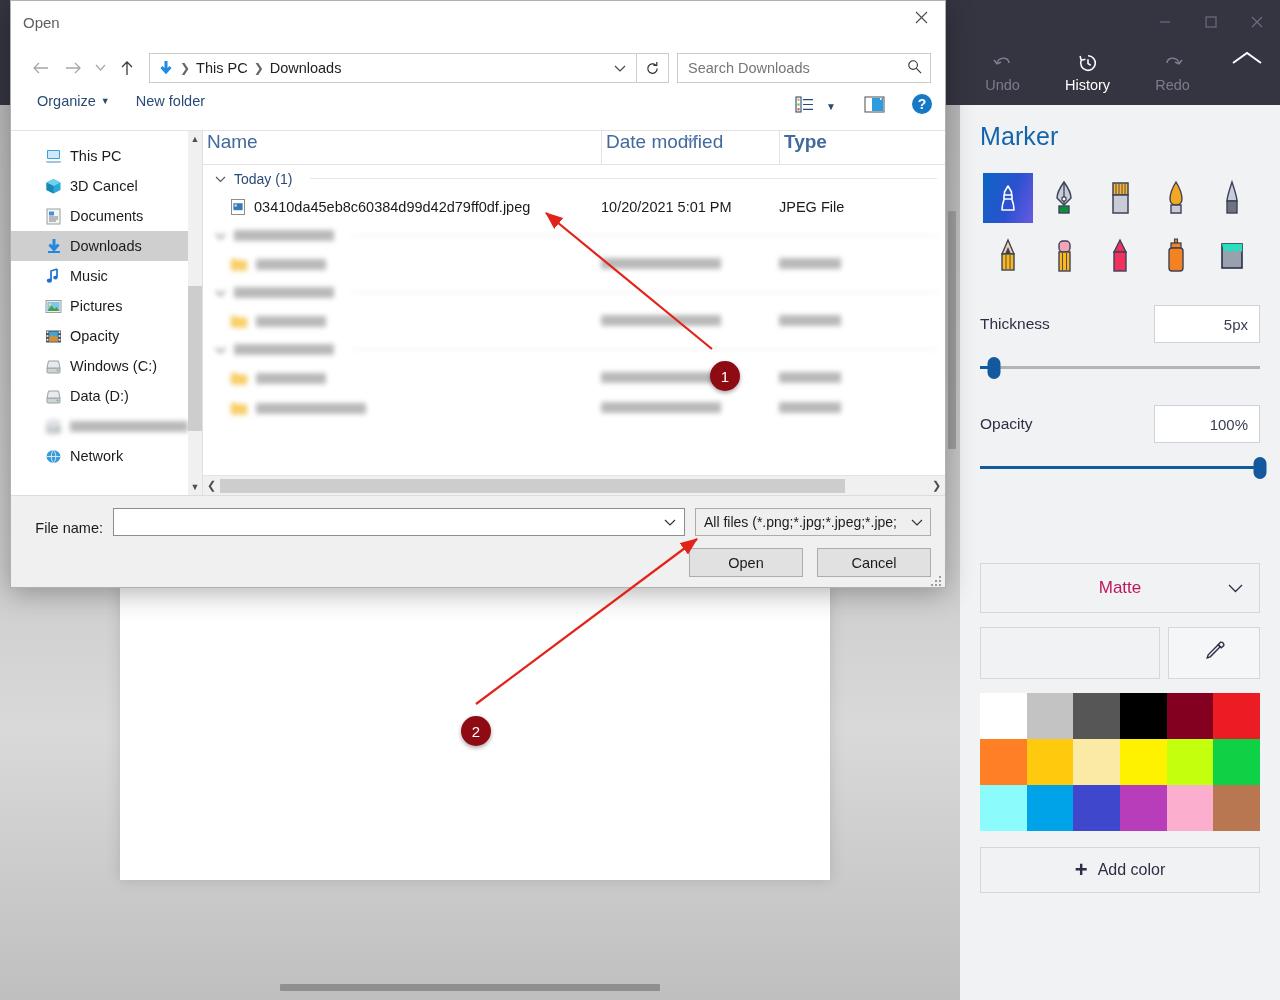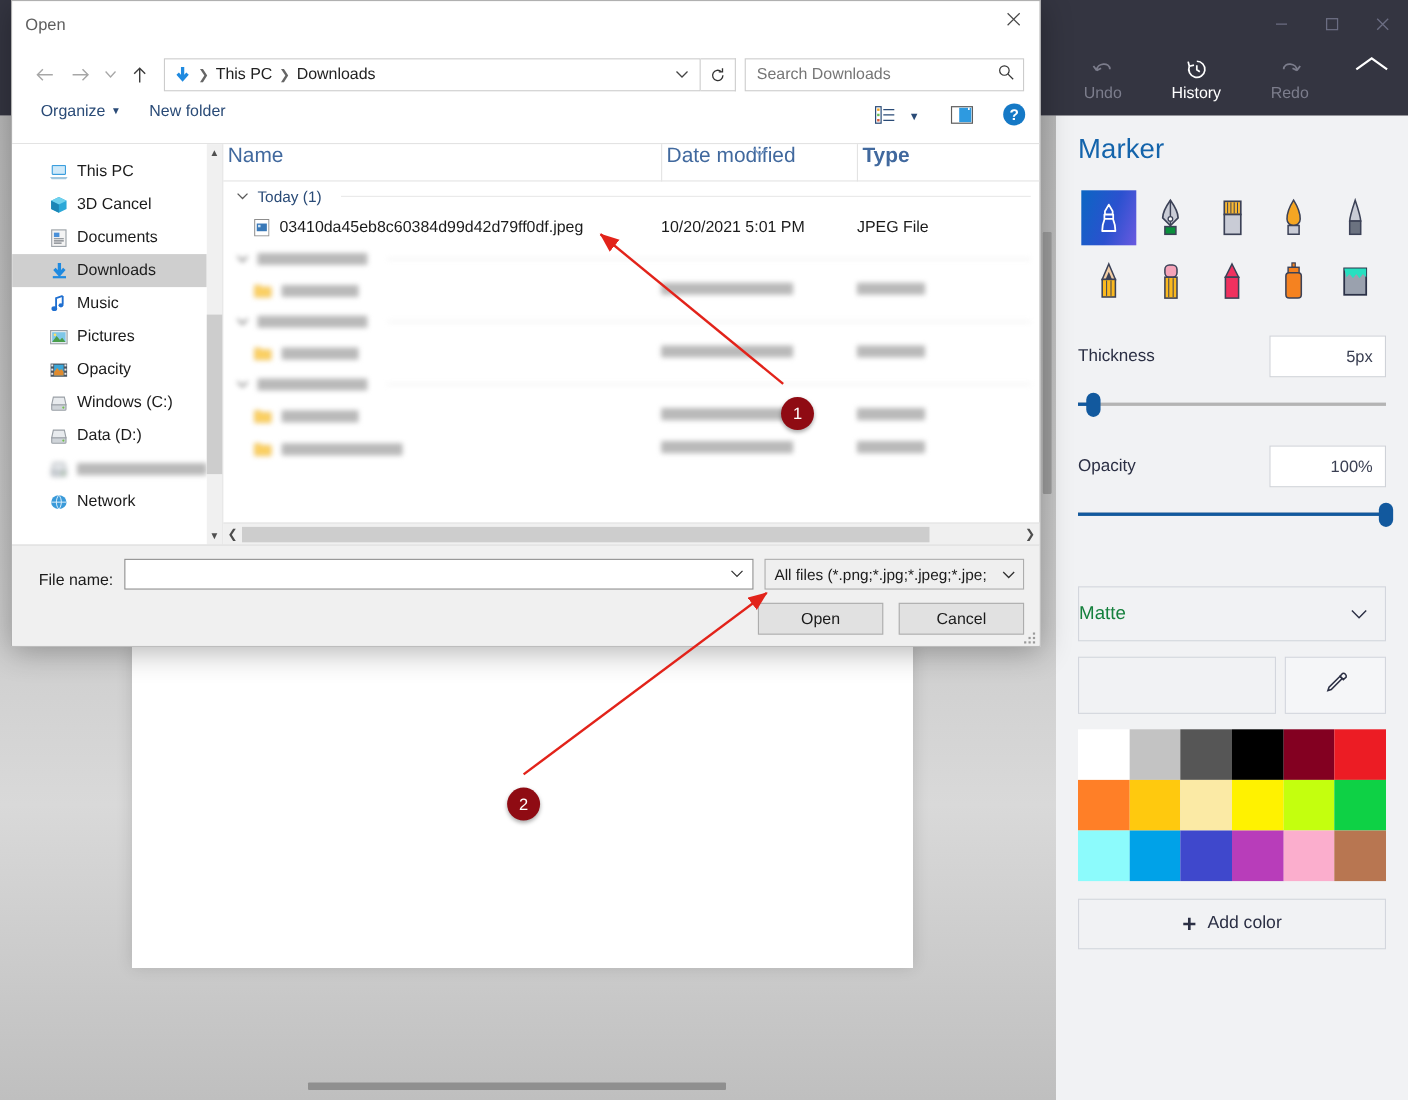--- a/index.html
+++ b/index.html
@@ -85,23 +85,23 @@
   }
   .slider { position: relative; height: 26px; margin-top: 12px; }
   .slider .track-off { position: absolute; left: 0; right: 0; top: 11px; height: 3px; background: #b4b4b4; }
   .slider .track-on { position: absolute; left: 0; top: 11px; height: 3px; background: #12599e; }
   .slider .knob {
     position: absolute; top: 2px; width: 13px; height: 22px; border-radius: 7px;
     background: #12599e; transform: translateX(-50%);
   }
 
   .dropdown {
-    margin-top: 52px; height: 50px; border: 1px solid #d3d6dd; background: #f1f2f4;
-    display: flex; align-items: center; justify-content: flex-start; position: relative;
-    font-size: 17px; color: #15803d;
+    margin-top: 82px; height: 50px; border: 1px solid #d3d6dd; background: #f1f2f4;
+    display: flex; align-items: center; justify-content: center; position: relative;
+    font-size: 17px; color: #be185d;
   }
   .dropdown .chev { position: absolute; right: 16px; top: 50%; transform: translateY(-50%); color: #2b2f44; }
 
   .swatch-row { display: flex; gap: 8px; margin-top: 14px; }
   .current-swatch { flex: 1; height: 52px; border: 1px solid #d3d6dd; background: #f1f2f4; }
   .picker-btn {
     width: 92px; height: 52px; border: 1px solid #d3d6dd; background: #f5f6f8;
     display: flex; align-items: center; justify-content: center;
   }
 

